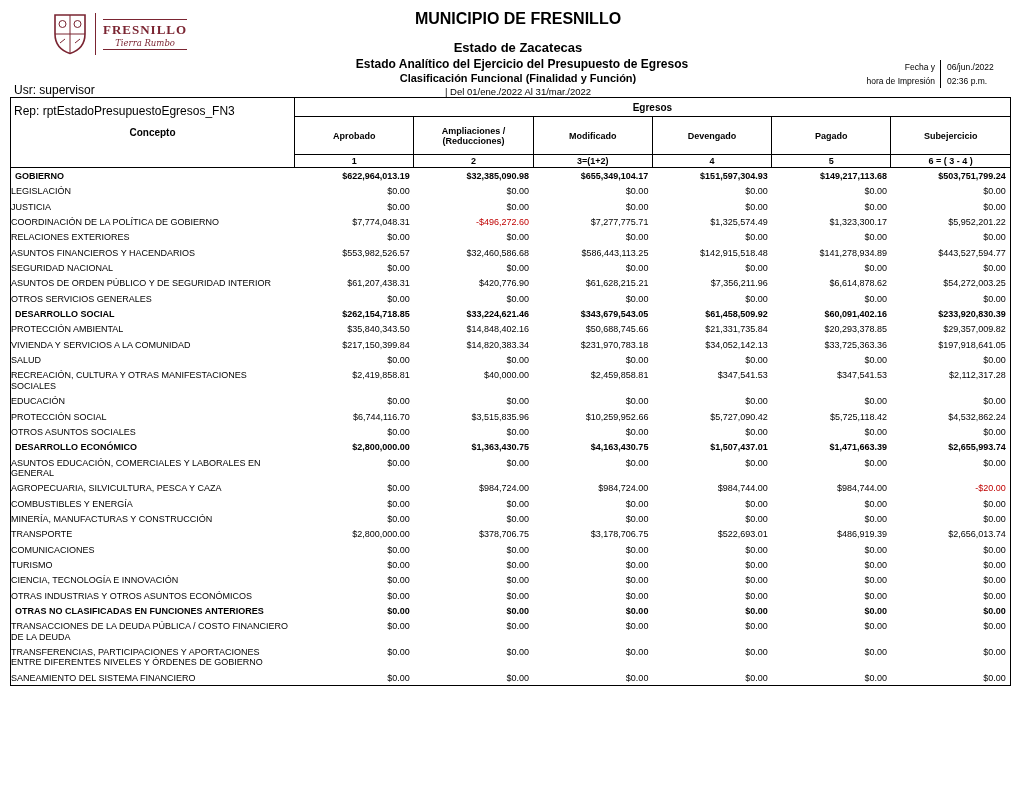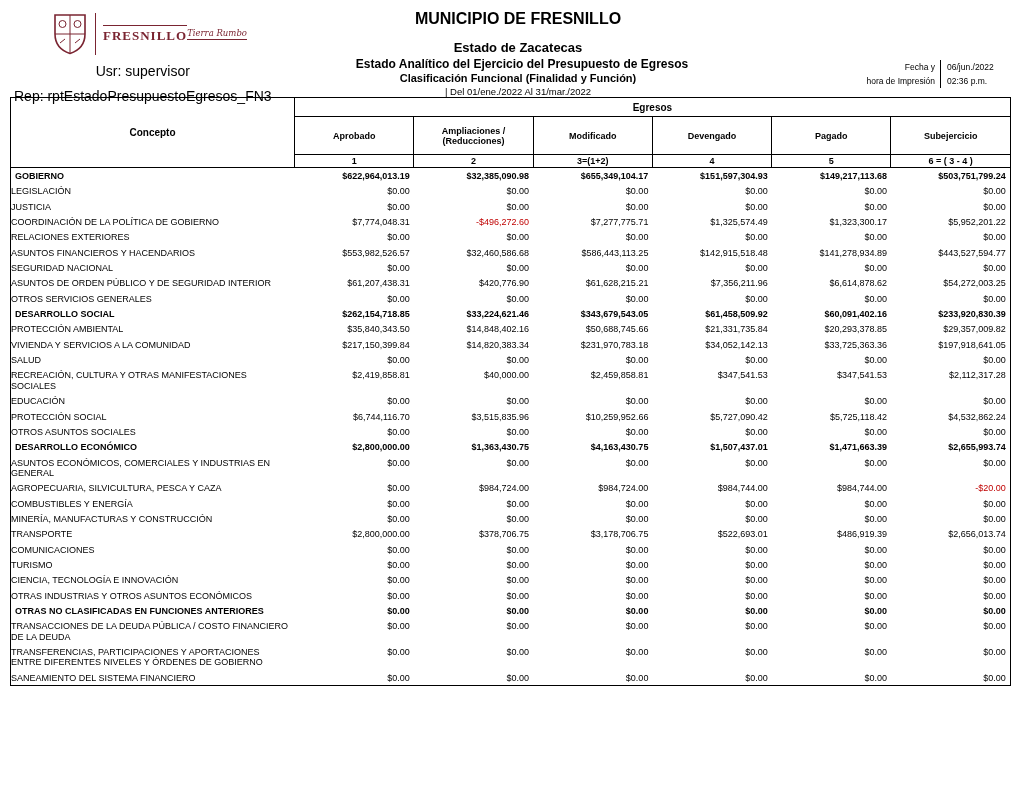--- a/index.html
+++ b/index.html
@@ -7,41 +7,41 @@
   body {
     width: 1024px; height: 791px; background: #ffffff; color: #000;
     font-family: "Liberation Sans", "DejaVu Sans", sans-serif;
     overflow: hidden;
   }
   .page-header { position: relative; height: 95px; }
 
   
   .logo-area { position: absolute; left: 52px; top: 12px; display: flex; align-items: center; gap: 7px; }
   .logo-divider { width: 1px; height: 42px; background: var(--brand, #7a2431); }
-  .logo-text { display: flex; flex-direction: row; align-items: center; }
+  .logo-text { display: flex; flex-direction: column; align-items: center; }
   .logo-name {
     font-family: "Liberation Serif", "DejaVu Serif", serif; font-weight: bold;
     font-size: 13px; letter-spacing: 1px; color: var(--brand, #7a2431);
     border-top: 1px solid var(--brand, #7a2431); padding-top: 2px;
   }
   .logo-tagline {
     font-family: "DejaVu Serif", serif; font-style: italic; font-size: 8.5px;
     color: var(--brand, #7a2431); text-align: center; width: 100%;
     border-bottom: 1px solid var(--brand, #7a2431); padding-bottom: 1px;
   }
 
   
   .title-block { position: absolute; left: 12px; right: 0; top: 10px; text-align: center; }
   .t1 { font-size: 16px; font-weight: bold; }
   .t2 { font-size: 13px; font-weight: bold; margin-top: 12px; }
   .t3 { font-size: 12px; font-weight: bold; margin-top: 2px; margin-left: 8px; }
   .t4 { font-size: 11px; font-weight: bold; margin-top: 1px; }
   .t5 { font-size: 9.5px; margin-top: 2px; }
 
-  .user-info { position: absolute; left: 14px; top: 59px; font-size: 14px; line-height: 1.75; text-align: center; }
+  .user-info { position: absolute; left: 14px; top: 80px; font-size: 12px; line-height: 1.75; }
 
   .datetime { position: absolute; right: 10px; top: 60px; font-size: 8.5px; }
   .dt-row { display: flex; align-items: stretch; }
   .dt-label { width: 90px; text-align: right; padding: 2px 5px 2px 0; }
   .dt-value { border-left: 1px solid #000; padding: 2px 0 2px 6px; min-width: 74px; }
 
   
   .report-table {
     border-collapse: collapse; table-layout: fixed; width: 1000px;
     margin: 2px 0 0 10px; border: 1px solid #000;
@@ -296,21 +296,21 @@
         <tr class="bold">
           <td class="concept">DESARROLLO ECONÓMICO</td>
           <td class="num">$2,800,000.00</td>
           <td class="num">$1,363,430.75</td>
           <td class="num">$4,163,430.75</td>
           <td class="num">$1,507,437.01</td>
           <td class="num">$1,471,663.39</td>
           <td class="num">$2,655,993.74</td>
         </tr>
         <tr>
-          <td class="concept indent">ASUNTOS ECONÓMICOS, COMERCIALES Y INDUSTRIAS EN GENERAL</td>
+          <td class="concept indent">ASUNTOS EDUCACIÓN, COMERCIALES Y LABORALES EN GENERAL</td>
           <td class="num">$0.00</td>
           <td class="num">$0.00</td>
           <td class="num">$0.00</td>
           <td class="num">$0.00</td>
           <td class="num">$0.00</td>
           <td class="num">$0.00</td>
         </tr>
         <tr>
           <td class="concept indent">AGROPECUARIA, SILVICULTURA, PESCA Y CAZA</td>
           <td class="num">$0.00</td>

